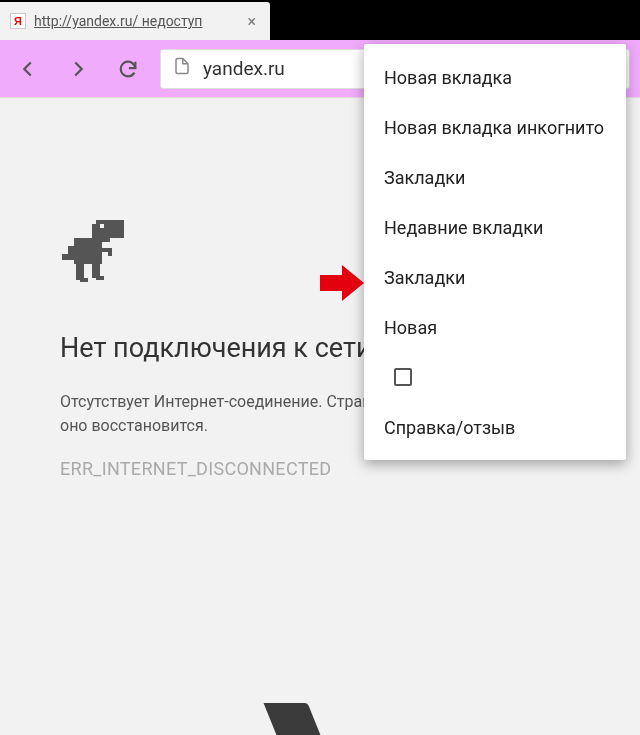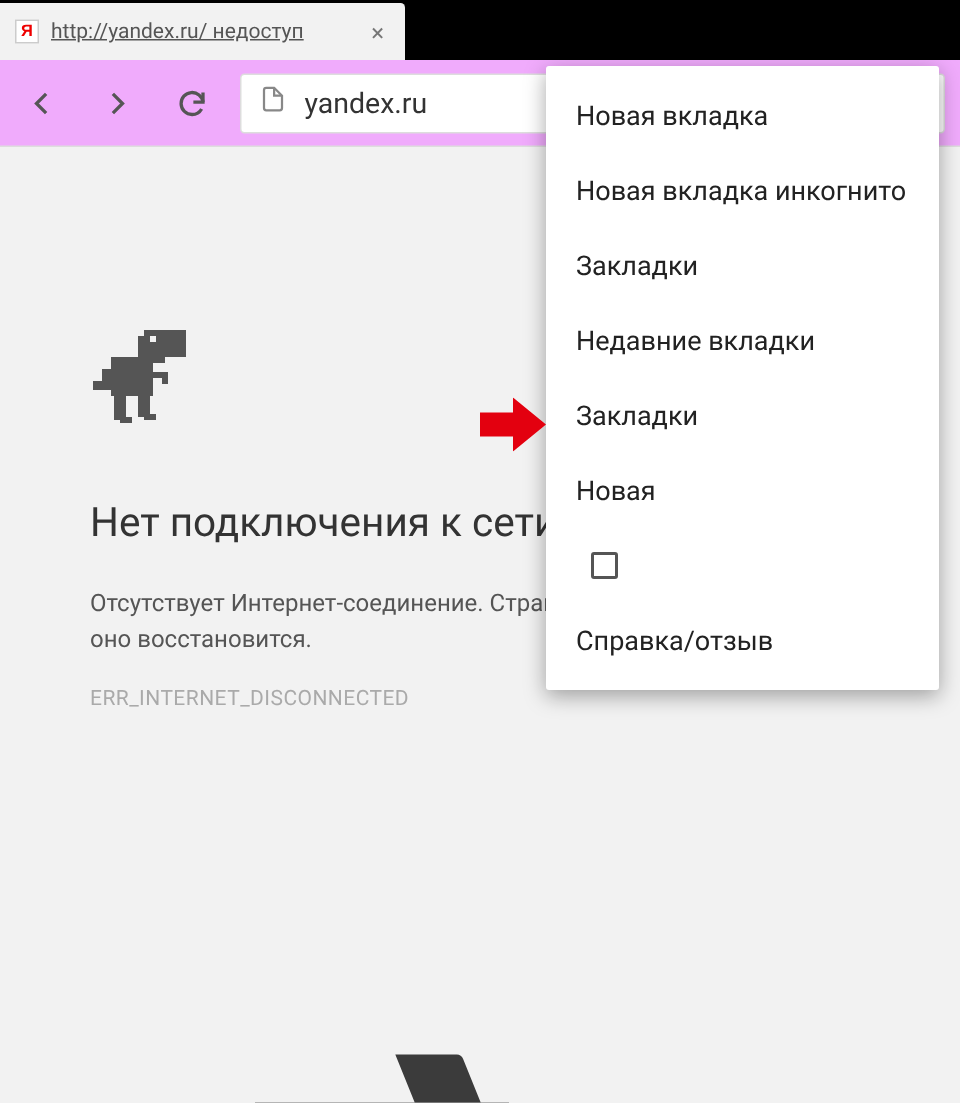--- a/index.html
+++ b/index.html
@@ -100,21 +100,21 @@
     color: #333;
     margin-bottom: 26px;
   }
   .page p {
     font-size: 16px;
     color: #555;
     line-height: 1.5;
     margin-bottom: 20px;
   }
   .err-code {
-    font-size: 14px;
+    font-size: 18px;
     color: #aaa;
     letter-spacing: 0.3px;
   }
   .menu {
     position: absolute;
     right: 14px;
     top: 44px;
     width: 262px;
     background: #fff;
     box-shadow: 0 4px 14px rgba(0,0,0,0.35);

